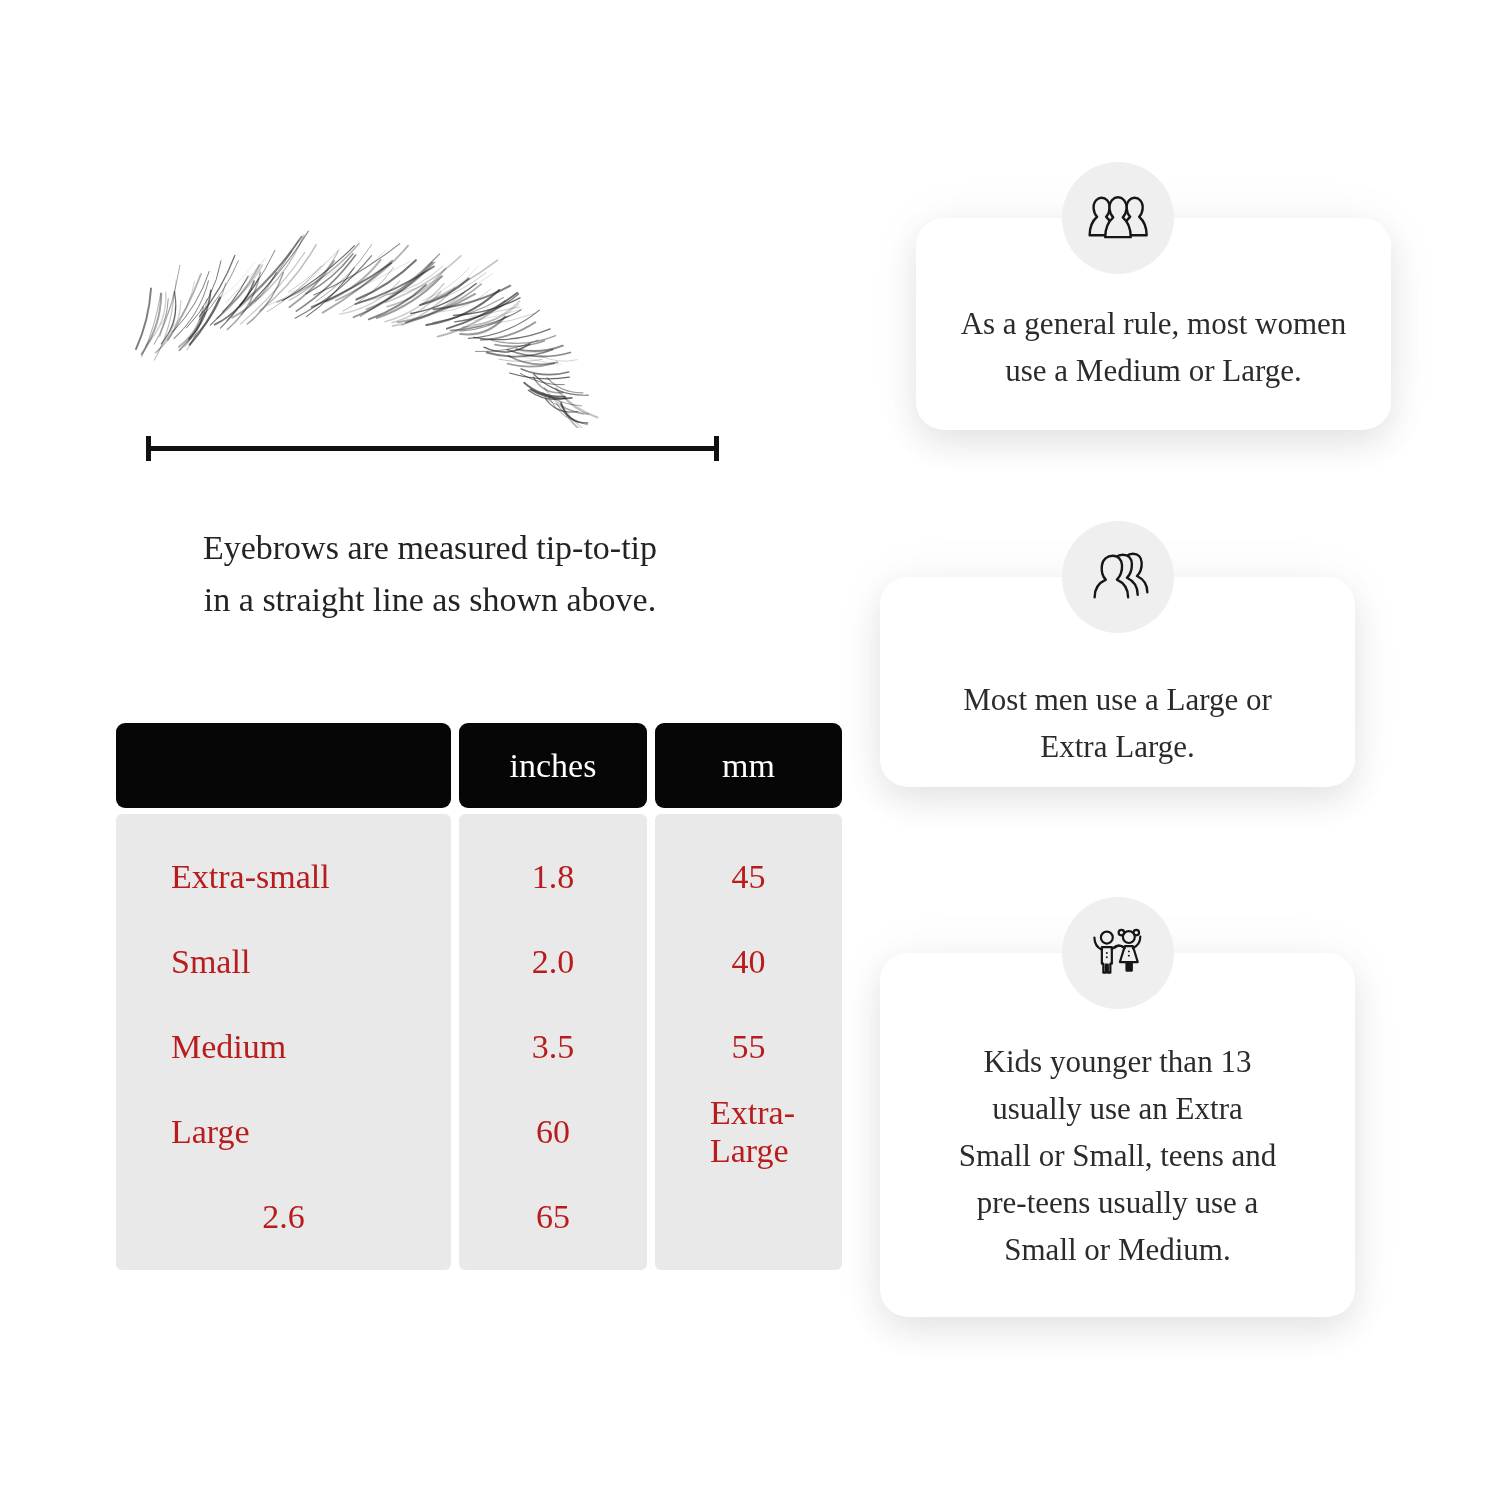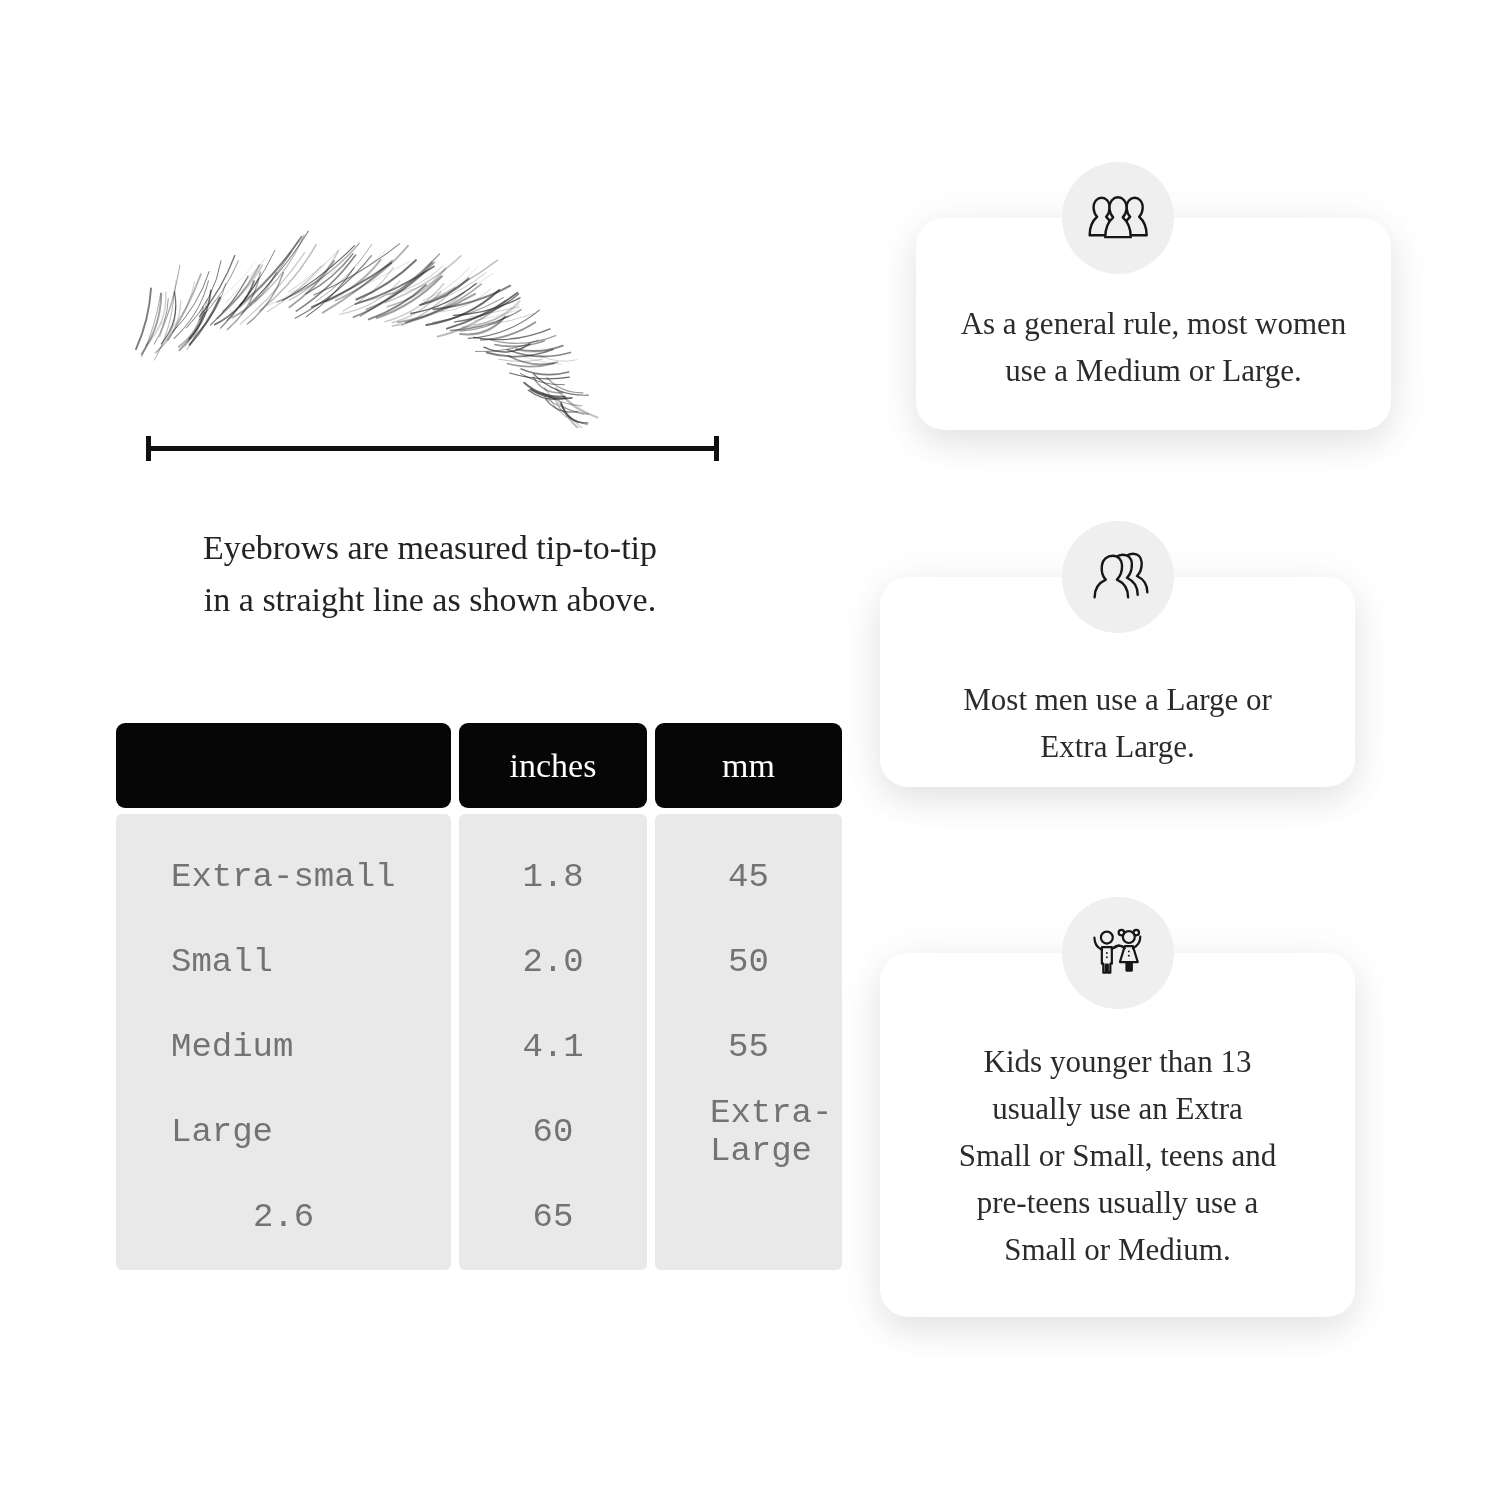--- a/index.html
+++ b/index.html
@@ -26,21 +26,21 @@
   }
   
   .tgrid{position:absolute;left:72px;width:726px;display:grid;
          grid-template-columns:335px 188px 187px;column-gap:8px;padding-left:44px;}
   .thead{top:723px;height:85px;}
   .hcell{background:var(--header_bg);border-radius:9px;color:var(--header_text);
          display:flex;align-items:center;justify-content:center;font-size:34px;}
   .tbodybg{top:814px;height:456px;}
   .bcol{background:var(--table_body_bg);border-radius:6px;}
   .trows{top:834px;height:425px;grid-template-rows:repeat(5,85px);}
-  .rcell{display:flex;align-items:center;justify-content:center;font-size:34px;color:#737373;font-family:Liberation Mono, monospace;}
+  .rcell{display:flex;align-items:center;justify-content:center;font-size:34px;color:#b91c1c;}
   .rcell.lab{justify-content:flex-start;padding-left:55px;}
   
   .card{
     position:absolute;left:880px;width:475px;background:var(--card_bg);
     border-radius:28px;
     box-shadow:0 14px 34px rgba(0,0,0,.09),0 2px 60px rgba(0,0,0,.045);
   }
   .card1{top:218px;height:212px;margin-left:36px;}
   .card2{top:577px;height:210px;}
   .card3{top:953px;height:364px;}
@@ -232,24 +232,24 @@
     <div class="bcol"></div>
   </div>
 
   <div class="tgrid trows" style="display:grid">
     <div class="rcell lab">Extra-small</div>
     <div class="rcell">1.8</div>
     <div class="rcell">45</div>
 
     <div class="rcell lab">Small</div>
     <div class="rcell">2.0</div>
-    <div class="rcell">50</div>
+    <div class="rcell">40</div>
 
     <div class="rcell lab">Medium</div>
-    <div class="rcell">4.1</div>
+    <div class="rcell">3.5</div>
     <div class="rcell">55</div>
 
     <div class="rcell lab">Large</div>
     <div class="rcell">60</div>
 
     <div class="rcell lab">Extra-Large</div>
     <div class="rcell">2.6</div>
     <div class="rcell">65</div>
   </div>
 

